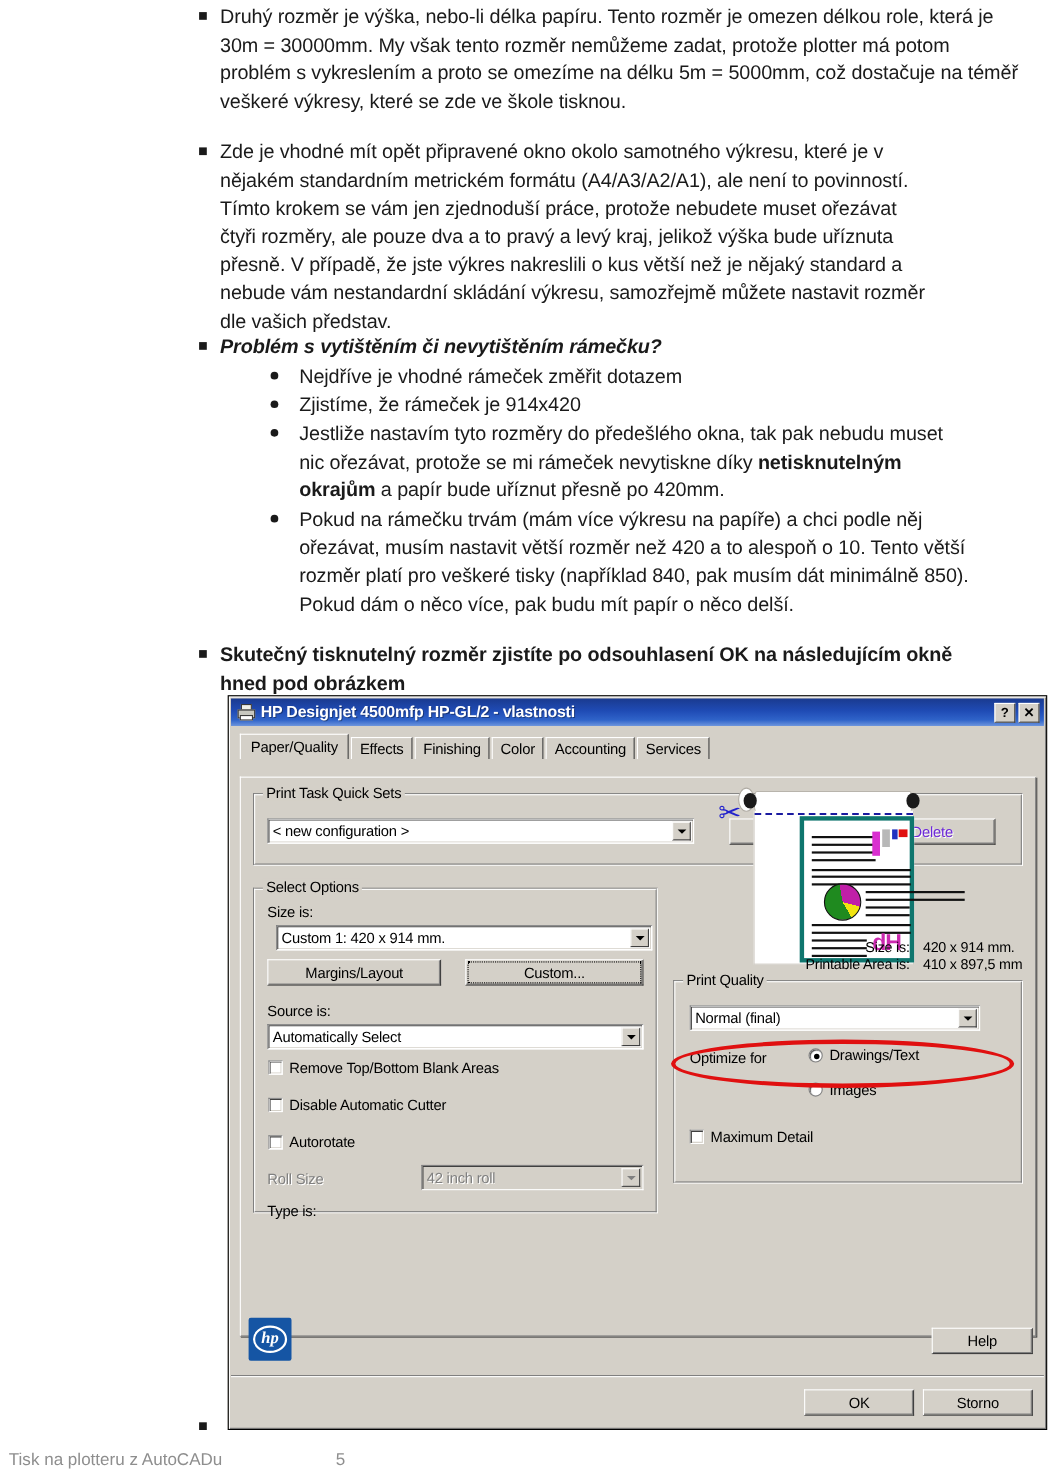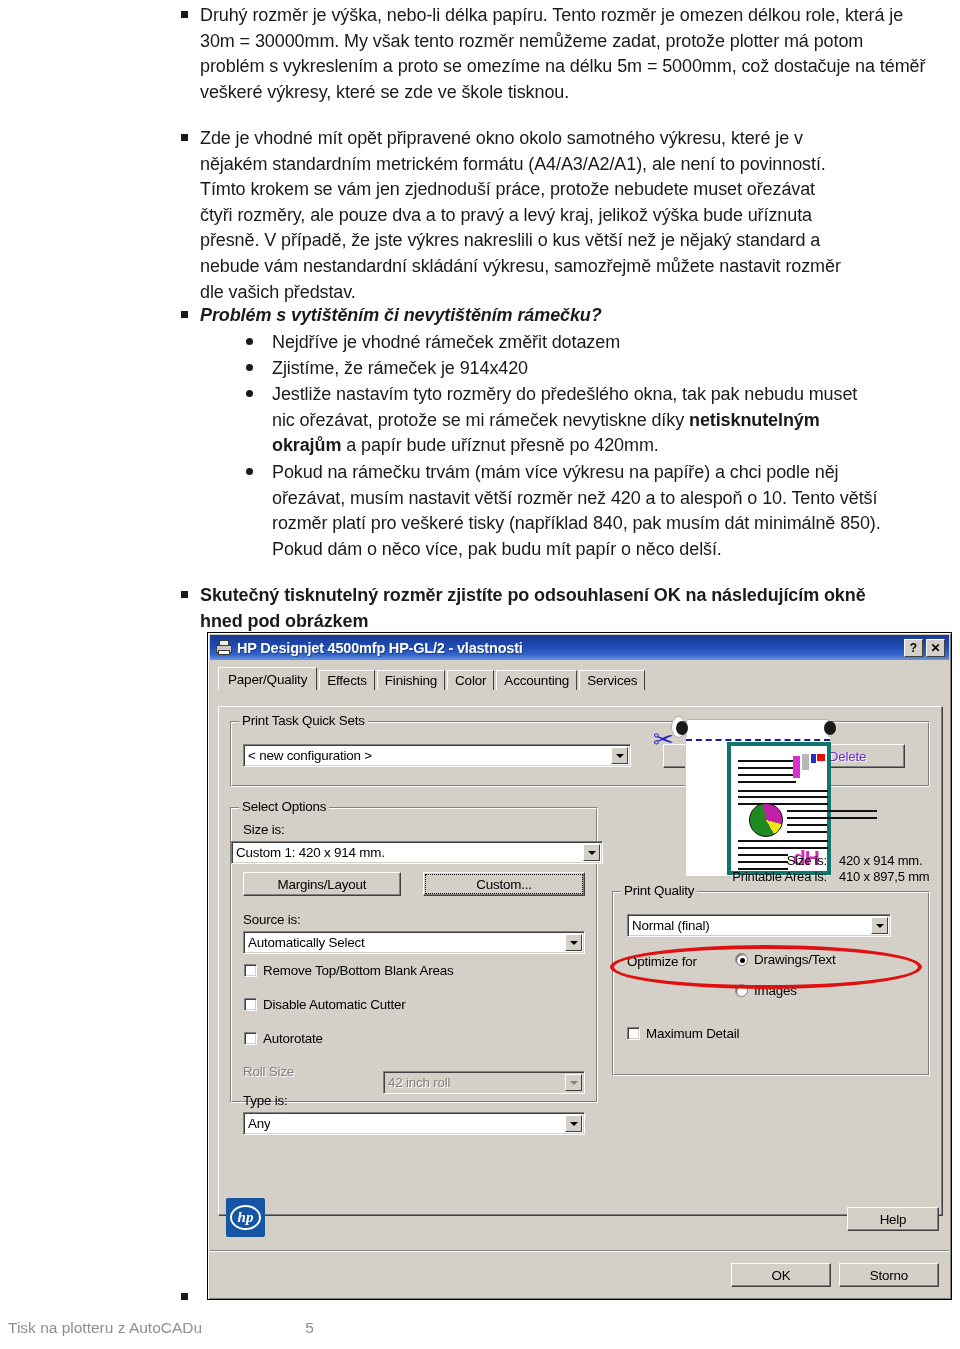--- a/index.html
+++ b/index.html
@@ -578,21 +578,21 @@
         <div class="btn dis" style="left:559px; top:22px; width:115px;">
           <span>Delete</span>
         </div>
       </div>
 
       <div class="group" style="left:11px; top:100px; width:368px; height:296px;">
         <span class="ginner"></span>
         <span class="glabel">Select Options</span>
 
         <span class="lbl" style="left:12px; top:14px;">Size is:</span>
-        <div class="combo" style="left:0; top:33px; width:372px;">
+        <div class="combo" style="left:20px; top:33px; width:342px;">
           <span class="ctext">Custom 1:  420  x  914 mm.</span>
           <span class="carrow"></span>
         </div>
 
         <div class="btn" style="left:12px; top:64px; width:158px;">
           <span>Margins/Layout</span>
         </div>
         <div class="btn focus" style="left:192px; top:64px; width:162px;">
           <span>Custom...</span>
         </div>
@@ -610,30 +610,26 @@
         <div class="chk" style="left:13px; top:189px;">
           <span class="box"></span>
           <span>Disable Automatic Cutter</span>
         </div>
         <div class="chk" style="left:13px; top:223px;">
           <span class="box"></span>
           <span>Autorotate</span>
         </div>
 
         <span class="lbl dis" style="left:12px; top:256px;">Roll Size</span>
-        <div class="combo dis" style="left:152px; top:251px; width:202px;margin-top:12px;">
+        <div class="combo dis" style="left:152px; top:251px; width:202px;">
           <span class="ctext">42 inch roll</span>
           <span class="carrow"></span>
         </div>
 
         <span class="lbl" style="left:12px; top:285px;">Type is:</span>
-        <div class="combo" style="left:12px; top:304px; width:342px;">
-          <span class="ctext">Any</span>
-          <span class="carrow"></span>
-        </div>
       </div>
 
       <div class="preview">
         <div class="roll"></div>
         <div class="cap-ring"></div>
         <div class="roll-cap cap-l"></div>
         <div class="roll-cap cap-r"></div>
         <div class="sheet"></div>
         <div class="cutline"></div>
         <div class="scissors">✂</div>

